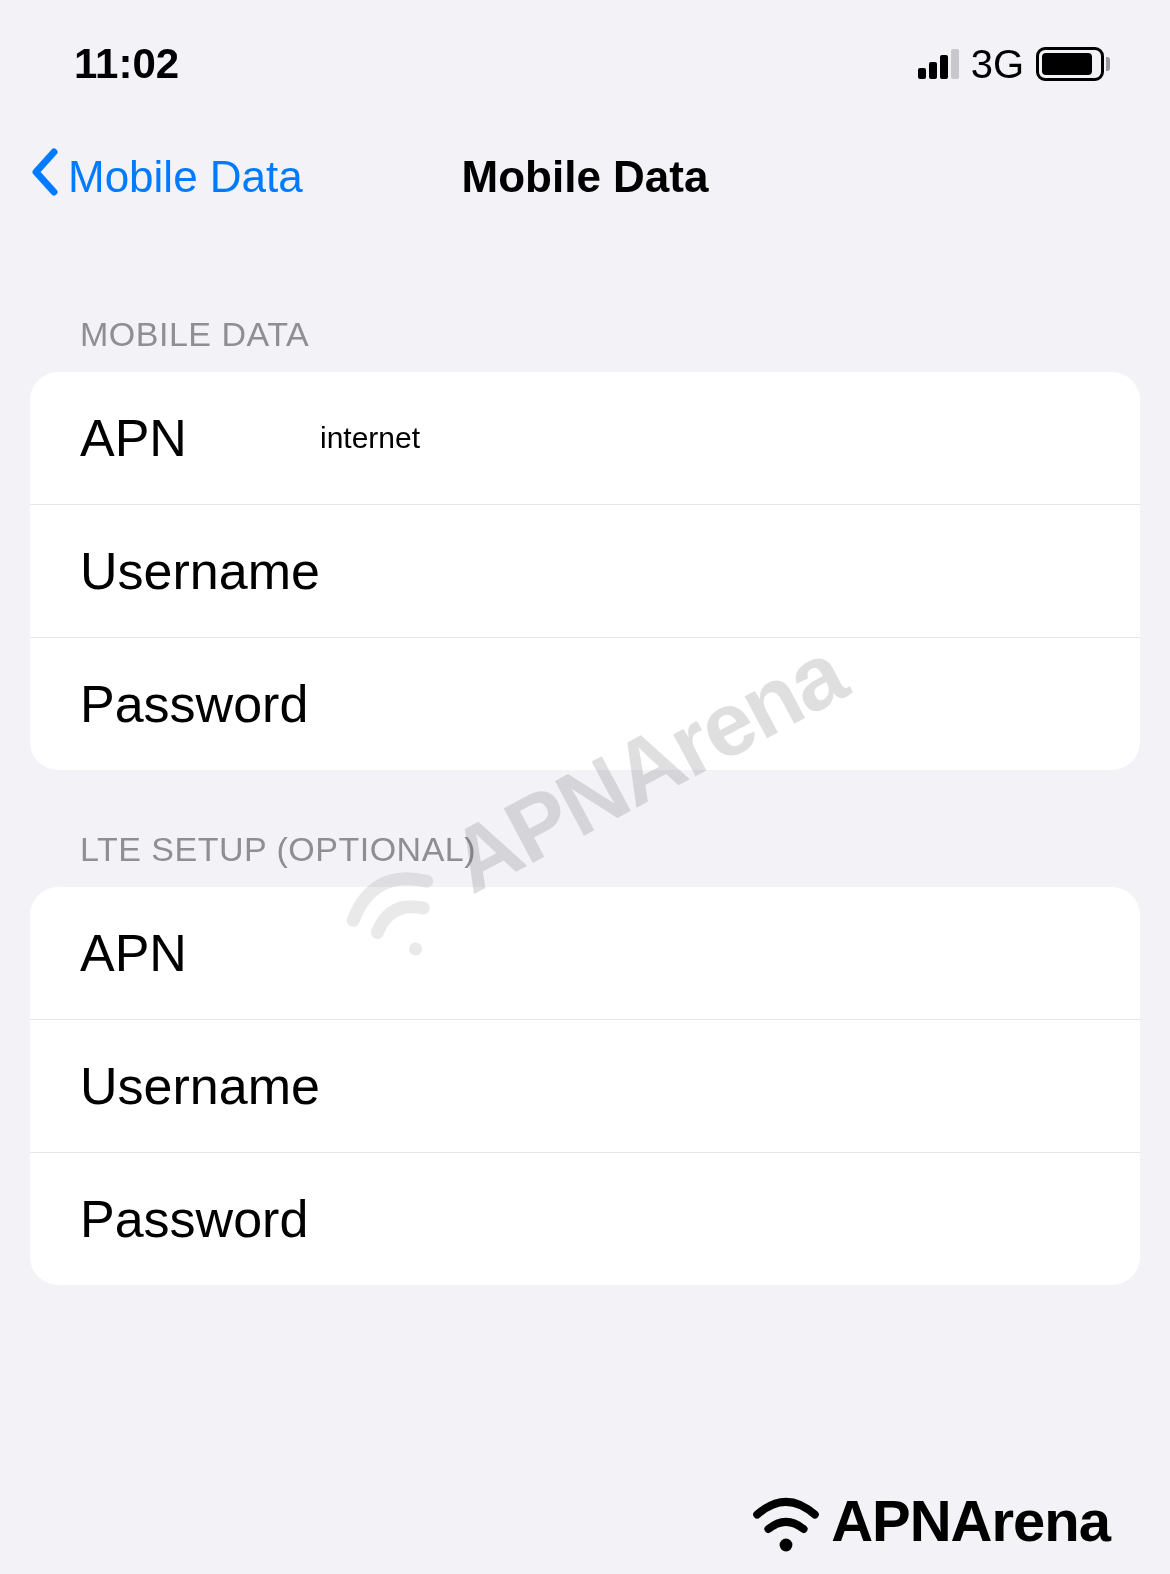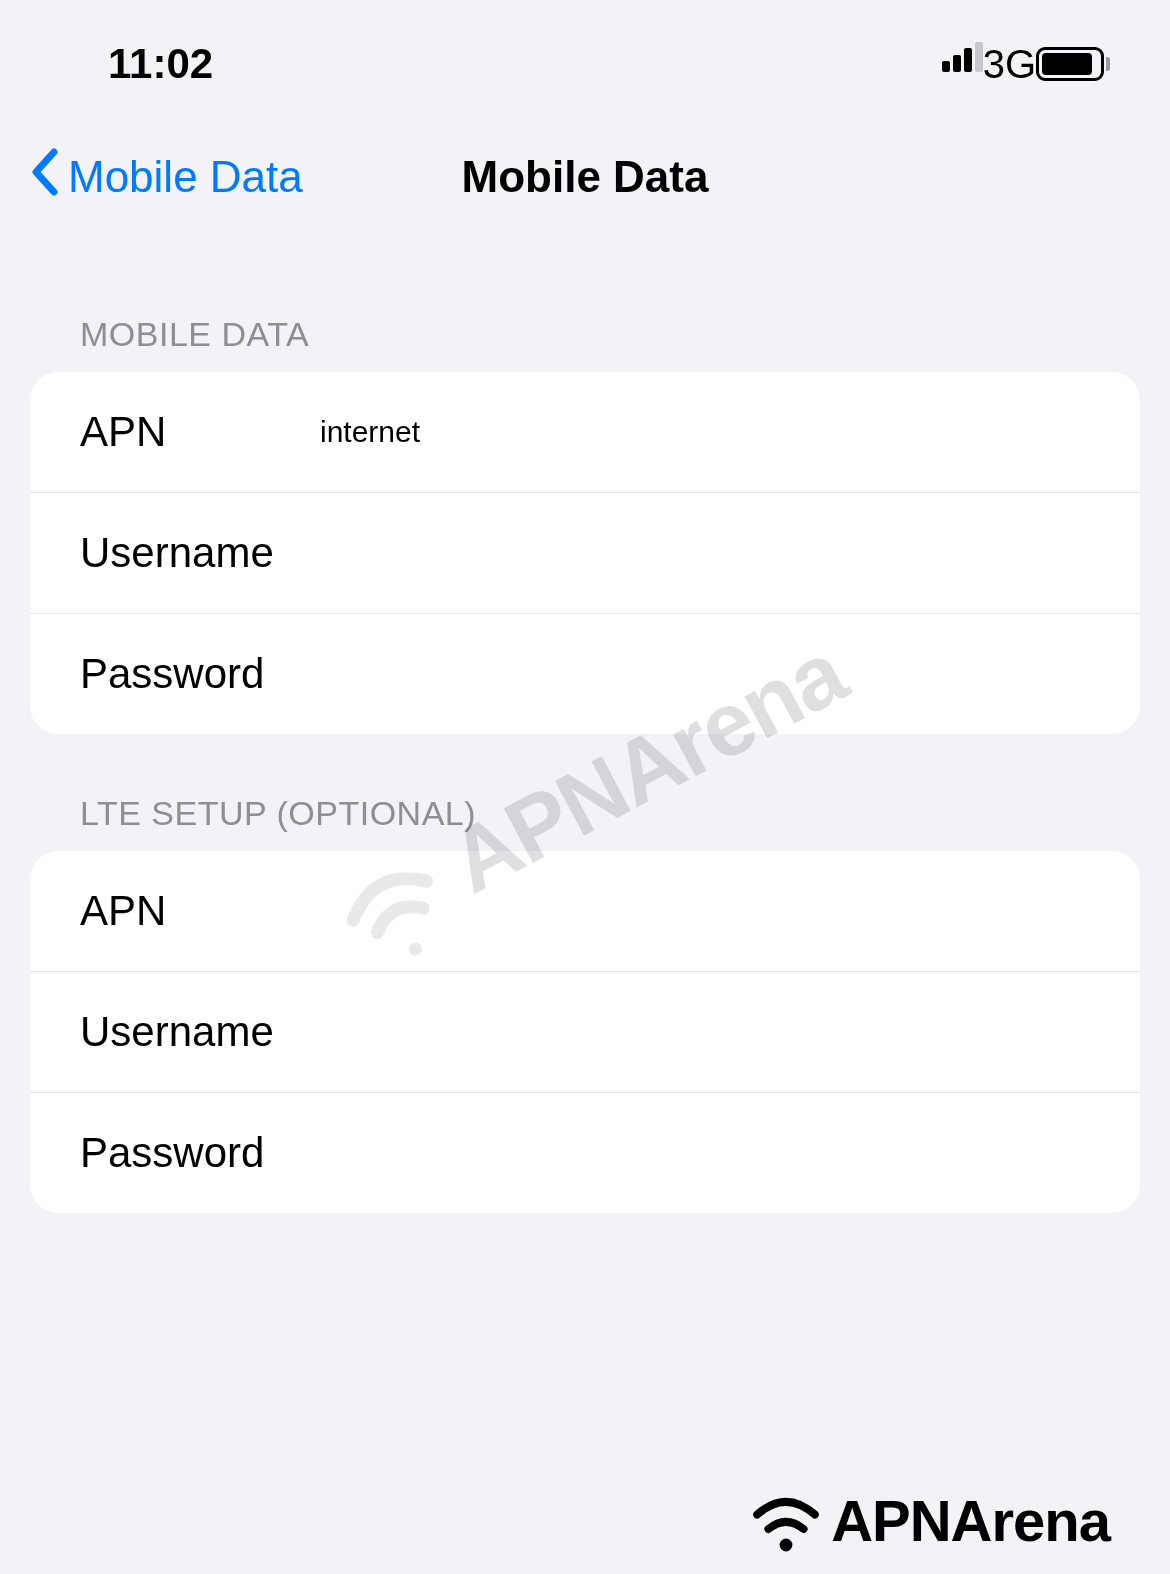--- a/index.html
+++ b/index.html
@@ -12,28 +12,29 @@
       width: 1170px;
       height: 1574px;
       background: #f2f2f7;
       position: relative;
       overflow: hidden;
     }
     .status-bar {
       display: flex;
       justify-content: space-between;
       align-items: center;
-      padding: 40px 60px 20px 108px;
+      padding: 40px 60px 20px 74px;
       font-size: 42px;
       font-weight: 600;
       color: #000;
     }
     .status-right {
       display: flex;
-      gap: 0;
+      align-items: center;
+      gap: 12px;
     }
     .signal-bars {
       display: flex;
       align-items: flex-end;
       gap: 3px;
       height: 30px;
     }
     .signal-bar {
       width: 8px;
       background: #000;
@@ -120,21 +121,21 @@
       display: flex;
       align-items: center;
       padding: 36px 50px;
       border-bottom: 1px solid #e5e5ea;
       min-height: 120px;
     }
     .settings-row:last-child {
       border-bottom: none;
     }
     .row-label {
-      font-size: 42px;
+      font-size: 52px;
       font-weight: 400;
       color: #000;
       width: 240px;
       flex-shrink: 0;
     }
     .row-value {
       font-size: 30px;
       font-weight: 400;
       color: #000;
       flex: 1;

